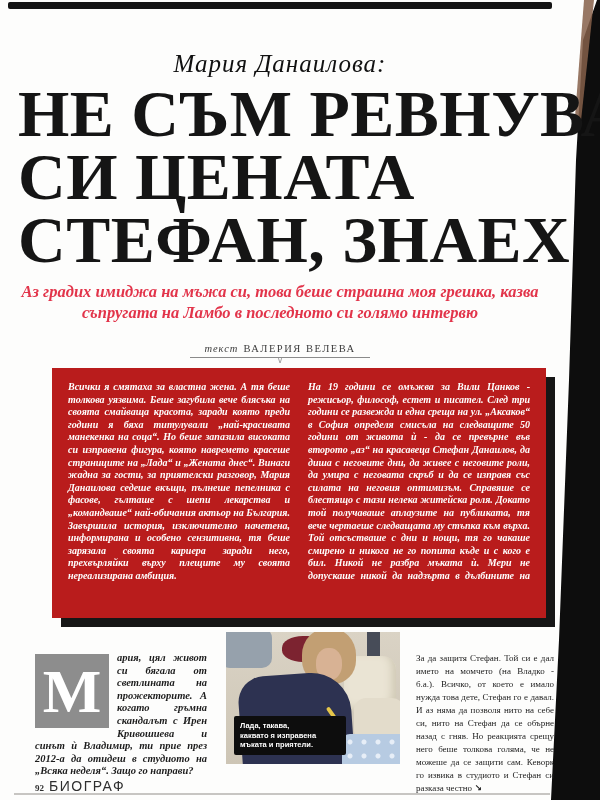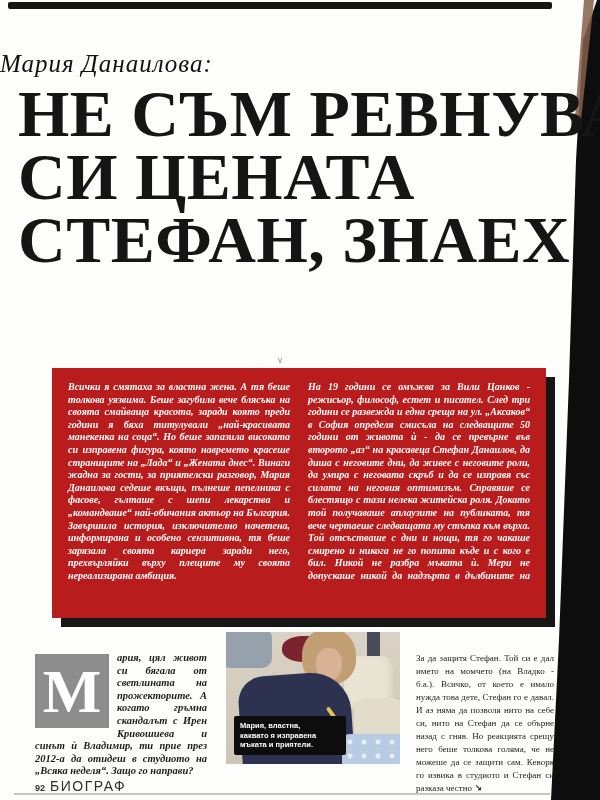--- a/index.html
+++ b/index.html
@@ -8,21 +8,21 @@
 
   
   .top-bar{position:absolute;left:8px;top:2px;width:544px;height:7px;background:#141414;border-radius:2px;}
   .edge-band{position:absolute;left:0;top:0;width:600px;height:800px;background:#0d0d0d;
              clip-path:polygon(597px 0px,600px 0px,600px 800px,551px 800px,559px 640px,569px 380px,576px 160px,583px 40px);}
   .edge-tan{position:absolute;left:0;top:0;width:600px;height:800px;background:#86604a;opacity:.85;
             clip-path:polygon(584px 0px,594px 0px,580px 130px,574px 130px);}
   .bottom-line{position:absolute;left:14px;top:793px;width:536px;height:2px;background:#c7c5c2;}
 
   
-  .kicker{position:absolute;left:0;top:50px;width:560px;
+  .kicker{position:absolute;left:0;top:50px;width:560px;text-align:center;
           font-style:italic;font-size:25px;letter-spacing:1px;color:#111;}
   .headline{position:absolute;left:0;top:82px;width:560px;text-align:left;
             font-weight:bold;font-size:66px;line-height:63px;letter-spacing:.5px;color:#151515;padding-left:18px;}
   .headline div{white-space:nowrap;}
   .subtitle{position:absolute;left:20px;top:281px;width:520px;text-align:center;
             font-weight:bold;font-style:italic;font-size:16.5px;line-height:21px;color:#e2344a;}
   .byline{position:absolute;left:0;top:343px;width:560px;text-align:center;font-size:10.5px;color:#3c3c3c;}
   .byline-inner{display:inline-block;padding:0 14px 3px 14px;border-bottom:1px solid #8a8a8a;}
   .byline-prefix{font-style:italic;letter-spacing:1px;margin-right:5px;}
   .byline-author{letter-spacing:1.5px;}
@@ -68,42 +68,46 @@
            padding:5px 6px;color:#ffffff;font-family:"Liberation Sans",sans-serif;
            font-weight:bold;font-size:7.5px;line-height:9.5px;}
   .caption span{display:block;}
 
   .answer{position:absolute;left:408px;top:652px;width:138px;
           font-size:9px;line-height:13px;text-align:justify;color:#1c1c1c;margin-left:8px;}
   .cont-arrow{font-weight:bold;font-family:"DejaVu Sans",sans-serif;font-size:9px;}
 
   .footer{position:absolute;left:35px;top:778px;font-family:"Liberation Sans",sans-serif;
           font-size:9px;color:#2f2f2f;}
-  .page-num{font-weight:bold;margin-right:5px;}
+  .page-num{font-weight:bold;margin-right:5px;font-family:Liberation Serif, serif;}
   .mag-name{letter-spacing:1.5px;font-size:14px;}
 </style>
 </head>
 <body>
 
 <div id="stage">
 
   <div class="top-bar"></div>
   <div class="edge-band"></div>
   <div class="edge-tan"></div>
   <div class="bottom-line"></div>
 
   <div class="kicker">Мария Данаилова:</div>
 
   <div class="headline">
     <div>НЕ СЪМ РЕВНУВАЛА</div>
     <div>СИ ЦЕНАТА</div>
     <div>СТЕФАН, ЗНАЕХ</div>
   </div>
 
+  <div class="subtitle">Аз градих имиджа на мъжа си, това беше страшна моя грешка, казва съпругата на Ламбо в последното си голямо интервю</div>
 
+  <div class="byline">
+    <span class="byline-inner"><span class="byline-prefix">текст</span><span class="byline-author">ВАЛЕРИЯ ВЕЛЕВА</span></span>
+  </div>
   <div class="chev">∨</div>
 
   <div class="lead-box">
     <p>Всички я смятаха за властна жена. А тя беше толкова уязвима. Беше загубила вече блясъка на своята смайваща красота, заради която преди години я бяха титулували „най-красивата манекенка на соца“. Но беше запазила високата си изправена фигура, която навремето красеше страниците на „Лада“ и „Жената днес“. Винаги жадна за гости, за приятелски разговор, Мария Данаилова седеше вкъщи, пълнеше пепелника с фасове, гълташе с шепи лекарства и „командваше“ най-обичания актьор на България. Завършила история, изключително начетена, информирана и особено сензитивна, тя беше зарязала своята кариера заради него, прехвърляйки върху плещите му своята нереализирана амбиция.</p>
     <p>На 19 години се омъжва за Вили Цанков - режисьор, философ, естет и писател. След три години се развежда и една среща на ул. „Аксаков“ в София определя смисъла на следващите 50 години от живота ѝ - да се превърне във второто „аз“ на красавеца Стефан Данаилов, да диша с неговите дни, да живее с неговите роли, да умира с неговата скръб и да се изправя със силата на неговия оптимизъм. Справяше се блестящо с тази нелека житейска роля. Докато той получаваше аплаузите на публиката, тя вече чертаеше следващата му стъпка към върха. Той отсъстваше с дни и нощи, тя го чакаше смирено и никога не го попита къде и с кого е бил. Никой не разбра мъката ѝ. Мери не допускаше никой да надзърта в дълбините на душата ѝ, където често болката забулваше радостта.</p>
 
   </div>
 
   <div class="question">
     <span class="dropcap">М</span><span>ария, цял живот си бягала от светлината на прожекторите. А когато гръмна скандалът с Ирен Кривошиева и синът ѝ Владимир, ти прие през 2012-а да отидеш в студиото на „Всяка неделя“. Защо го направи?</span>
@@ -115,21 +119,21 @@
     <div class="ph-doorframe"></div>
     <div class="ph-door-knob"></div>
     <div class="ph-cushion1"></div>
     <div class="ph-cushion2"></div>
     <div class="ph-hair"></div>
     <div class="ph-face"></div>
     <div class="ph-sweater"></div>
     <div class="ph-pen"></div>
     <div class="ph-blanket"></div>
     <figcaption class="caption">
-      <span>Мария, властна,</span>
+      <span>Лада, такава,</span>
       <span>каквато я изправена</span>
       <span>мъката и приятели.</span>
     </figcaption>
   </figure>
 
   <div class="answer">
     <span>За да защитя Стефан. Той си е дал името на момчето (на Владко - б.а.). Всичко, от което е имало нужда това дете, Стефан го е давал. И аз няма да позволя нито на себе си, нито на Стефан да се обърне назад с гняв. Но реакцията срещу него беше толкова голяма, че не можеше да се защити сам. Кеворк го извика в студиото и Стефан си разказа честно </span><span class="cont-arrow">↘</span>
   </div>
 
   <div class="footer">

